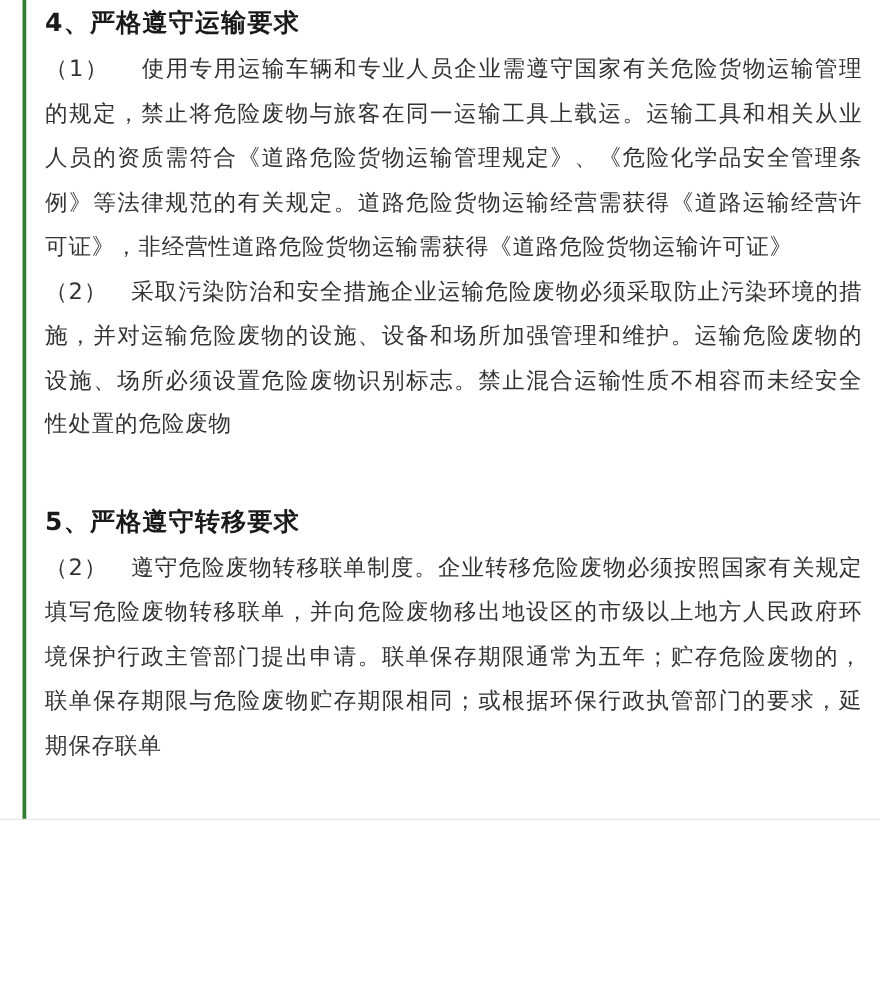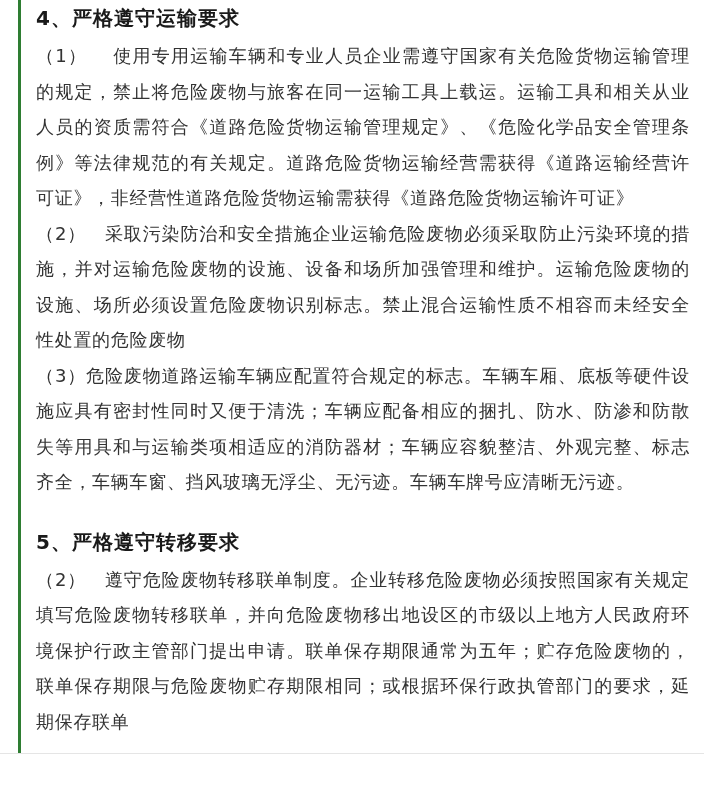--- a/index.html
+++ b/index.html
@@ -9,21 +9,21 @@
   body {
     width: 704px;
     height: 790px;
     overflow: hidden;
     background: #ffffff;
     font-family: "DejaVu Sans", "Liberation Sans", sans-serif;
   }
   .page {
     position: relative;
     width: 704px;
-    height: 754px;
+    height: 656px;
     background: #ffffff;
     overflow: hidden;
   }
   .accent-bar {
     position: absolute;
     left: 18px;
     top: 0;
     width: 3px;
     height: 790px;
     background: #2e7d32;
@@ -37,21 +37,21 @@
   }
   .section-heading {
     margin: 0 0 8px 0;
     font-size: 20px;
     line-height: 24px;
     font-weight: bold;
     color: #1a1a1a;
     letter-spacing: 1px;
   }
   .section-heading.gap-above {
-    margin-top: 30px;
+    margin-top: 47px;
   }
   .para {
     margin: 0;
     font-size: 18px;
     line-height: 35.5px;
     color: #333333;
     letter-spacing: 0.7px;
     text-align: justify;
     word-break: break-all;
   }
@@ -70,21 +70,20 @@
 <div class="page">
   <div class="accent-bar"></div>
 
   <div class="content">
     <h2 class="section-heading">4、严格遵守运输要求</h2>
 
     <p class="para">（1）　 使用专用运输车辆和专业人员企业需遵守国家有关危险货物运输管理的规定，禁止将危险废物与旅客在同一运输工具上载运。运输工具和相关从业人员的资质需符合《道路危险货物运输管理规定》、《危险化学品安全管理条例》等法律规范的有关规定。道路危险货物运输经营需获得《道路运输经营许可证》，非经营性道路危险货物运输需获得《道路危险货物运输许可证》</p>
 
     <p class="para">（2）　采取污染防治和安全措施企业运输危险废物必须采取防止污染环境的措施，并对运输危险废物的设施、设备和场所加强管理和维护。运输危险废物的设施、场所必须设置危险废物识别标志。禁止混合运输性质不相容而未经安全性处置的危险废物</p>
 
-    <p class="para">（3）危险废物道路运输车辆应配置符合规定的标志。车辆车厢、底板等硬件设施应具有密封性同时又便于清洗；车辆应配备相应的捆扎、防水、防渗和防散失等用具和与运输类项相适应的消防器材；车辆应容貌整洁、外观完整、标志齐全，车辆车窗、挡风玻璃无浮尘、无污迹。车辆车牌号应清晰无污迹。</p>
 
     <h2 class="section-heading gap-above">5、严格遵守转移要求</h2>
 
 
     <p class="para">（2）　遵守危险废物转移联单制度。企业转移危险废物必须按照国家有关规定填写危险废物转移联单，并向危险废物移出地设区的市级以上地方人民政府环境保护行政主管部门提出申请。联单保存期限通常为五年；贮存危险废物的，联单保存期限与危险废物贮存期限相同；或根据环保行政执管部门的要求，延期保存联单</p>
   </div>
 
   <div class="bottom-edge"></div>
 </div>
 

